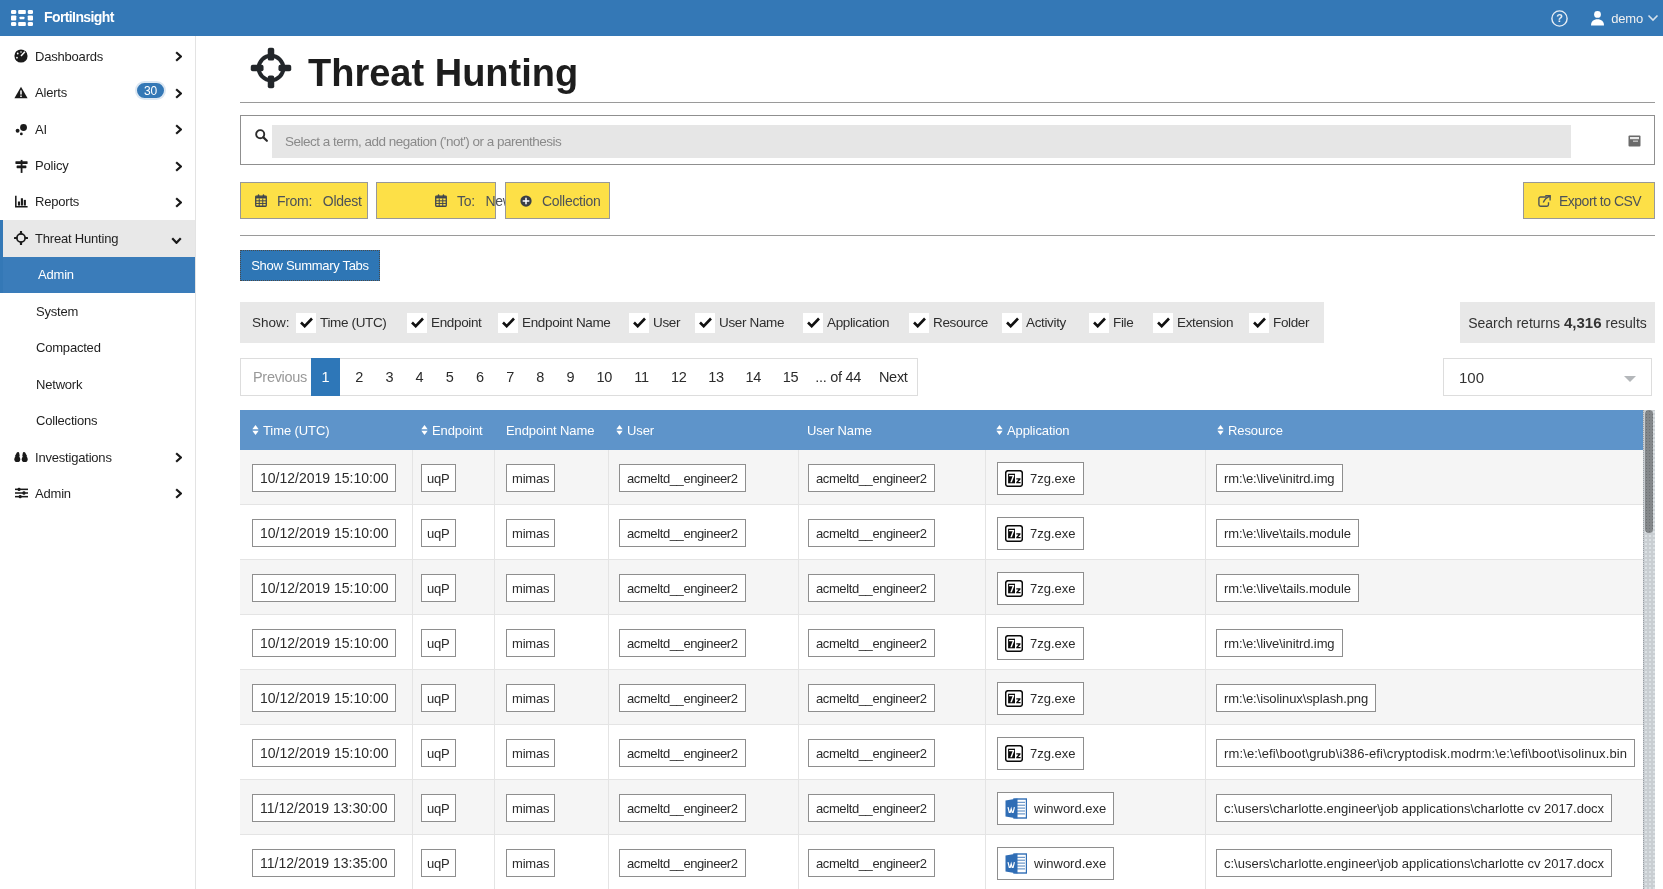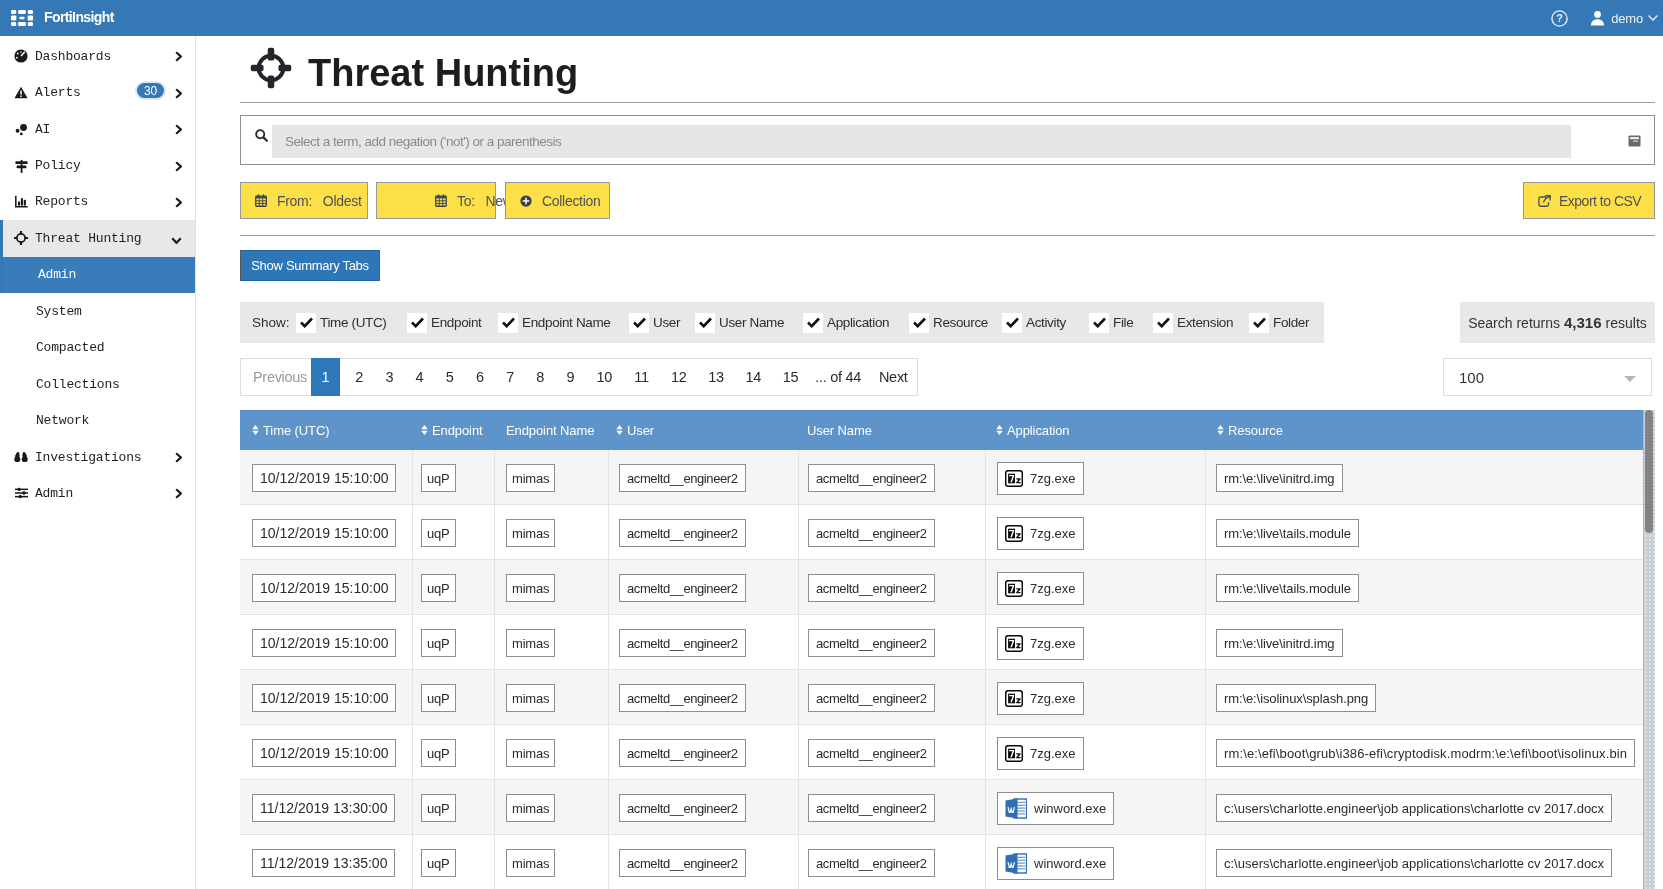--- a/index.html
+++ b/index.html
@@ -8,21 +8,21 @@
 .logo { position:absolute; left:11px; top:10px; display:flex; align-items:center; }
 .logo-txt { color:#fff; font-size:14px; font-weight:bold; margin-left:11px; letter-spacing:-0.6px; position:relative; top:-1px; }
 .top-right { position:absolute; right:0; top:0; height:36px; display:flex; align-items:center; }
 .helpq { color:#e8eef5; margin-right:22px; }
 .usr { margin-right:6px; display:block; }
 .demo { color:#f0f0f0; font-size:13px; margin-right:4px; letter-spacing:-0.2px; }
 .caret-dn { margin-right:4px; }
 .sidebar { position:absolute; left:0; top:36px; width:196px; height:853px; background:#fff; border-right:1px solid #e3e3e3; }
 .sit { position:relative; height:36.45px; display:flex; align-items:center; font-size:13px; letter-spacing:-0.2px; color:#1f1f1f; }
 .sit .ic { position:absolute; left:14px; width:14px; height:14px; display:flex; align-items:center; justify-content:center; }
-.sit .lbl { position:absolute; left:35px; white-space:nowrap;font-family:Liberation Mono, monospace; }
+.sit .lbl { position:absolute; left:35px; white-space:nowrap; }
 .sit .chev { position:absolute; right:13px; top:50%; margin-top:-6px; }
 .sit.th-active { background:#e8e8e8; border-left:3px solid #3478b6; }
 .sit.th-active .ic { left:11px; }
 .sit.th-active .lbl { left:32px; }
 .sit.live { background:#3a7cba; color:#fff; border-left:3px solid #3478b6; }
 .sit.live .lbl { left:35px; }
 .sit.sub .lbl { left:36px; }
 .badge30 { position:absolute; left:135px; top:50%; margin-top:-11.5px; background:#3478b6; color:#fff; font-size:12px; width:31px; height:19px; border-radius:11px; display:flex; align-items:center; justify-content:center; border:2px solid #dce7f2; }
 .main { position:absolute; left:196px; top:36px; width:1467px; height:853px; background:#fff; }
 .title-ic { position:absolute; left:54px; top:11px; }
@@ -186,24 +186,24 @@
   <div class="sit live">
       <span class="lbl">Admin</span>
     </div>
   <div class="sit sub">
       <span class="lbl">System</span>
     </div>
   <div class="sit sub">
       <span class="lbl">Compacted</span>
     </div>
   <div class="sit sub">
-      <span class="lbl">Collections</span>
+      <span class="lbl">Network</span>
     </div>
   <div class="sit sub">
-      <span class="lbl">Network</span>
+      <span class="lbl">Collections</span>
     </div>
   <div class="sit">
     <span class="ic">
         <svg width="14" height="13" viewBox="0 0 17 15">
           <g fill="#1a1a1a">
             <path d="M1 6 L3.5 1.5 a1.5 1.5 0 0 1 2.8 0.4 L7 6 a4 4 0 0 1 -6 0 z"></path>
             <circle cx="4" cy="9.5" r="3.6"></circle>
             <path d="M16 6 L13.5 1.5 a1.5 1.5 0 0 0 -2.8 0.4 L10 6 a4 4 0 0 0 6 0 z"></path>
             <circle cx="13" cy="9.5" r="3.6"></circle>
           </g>

